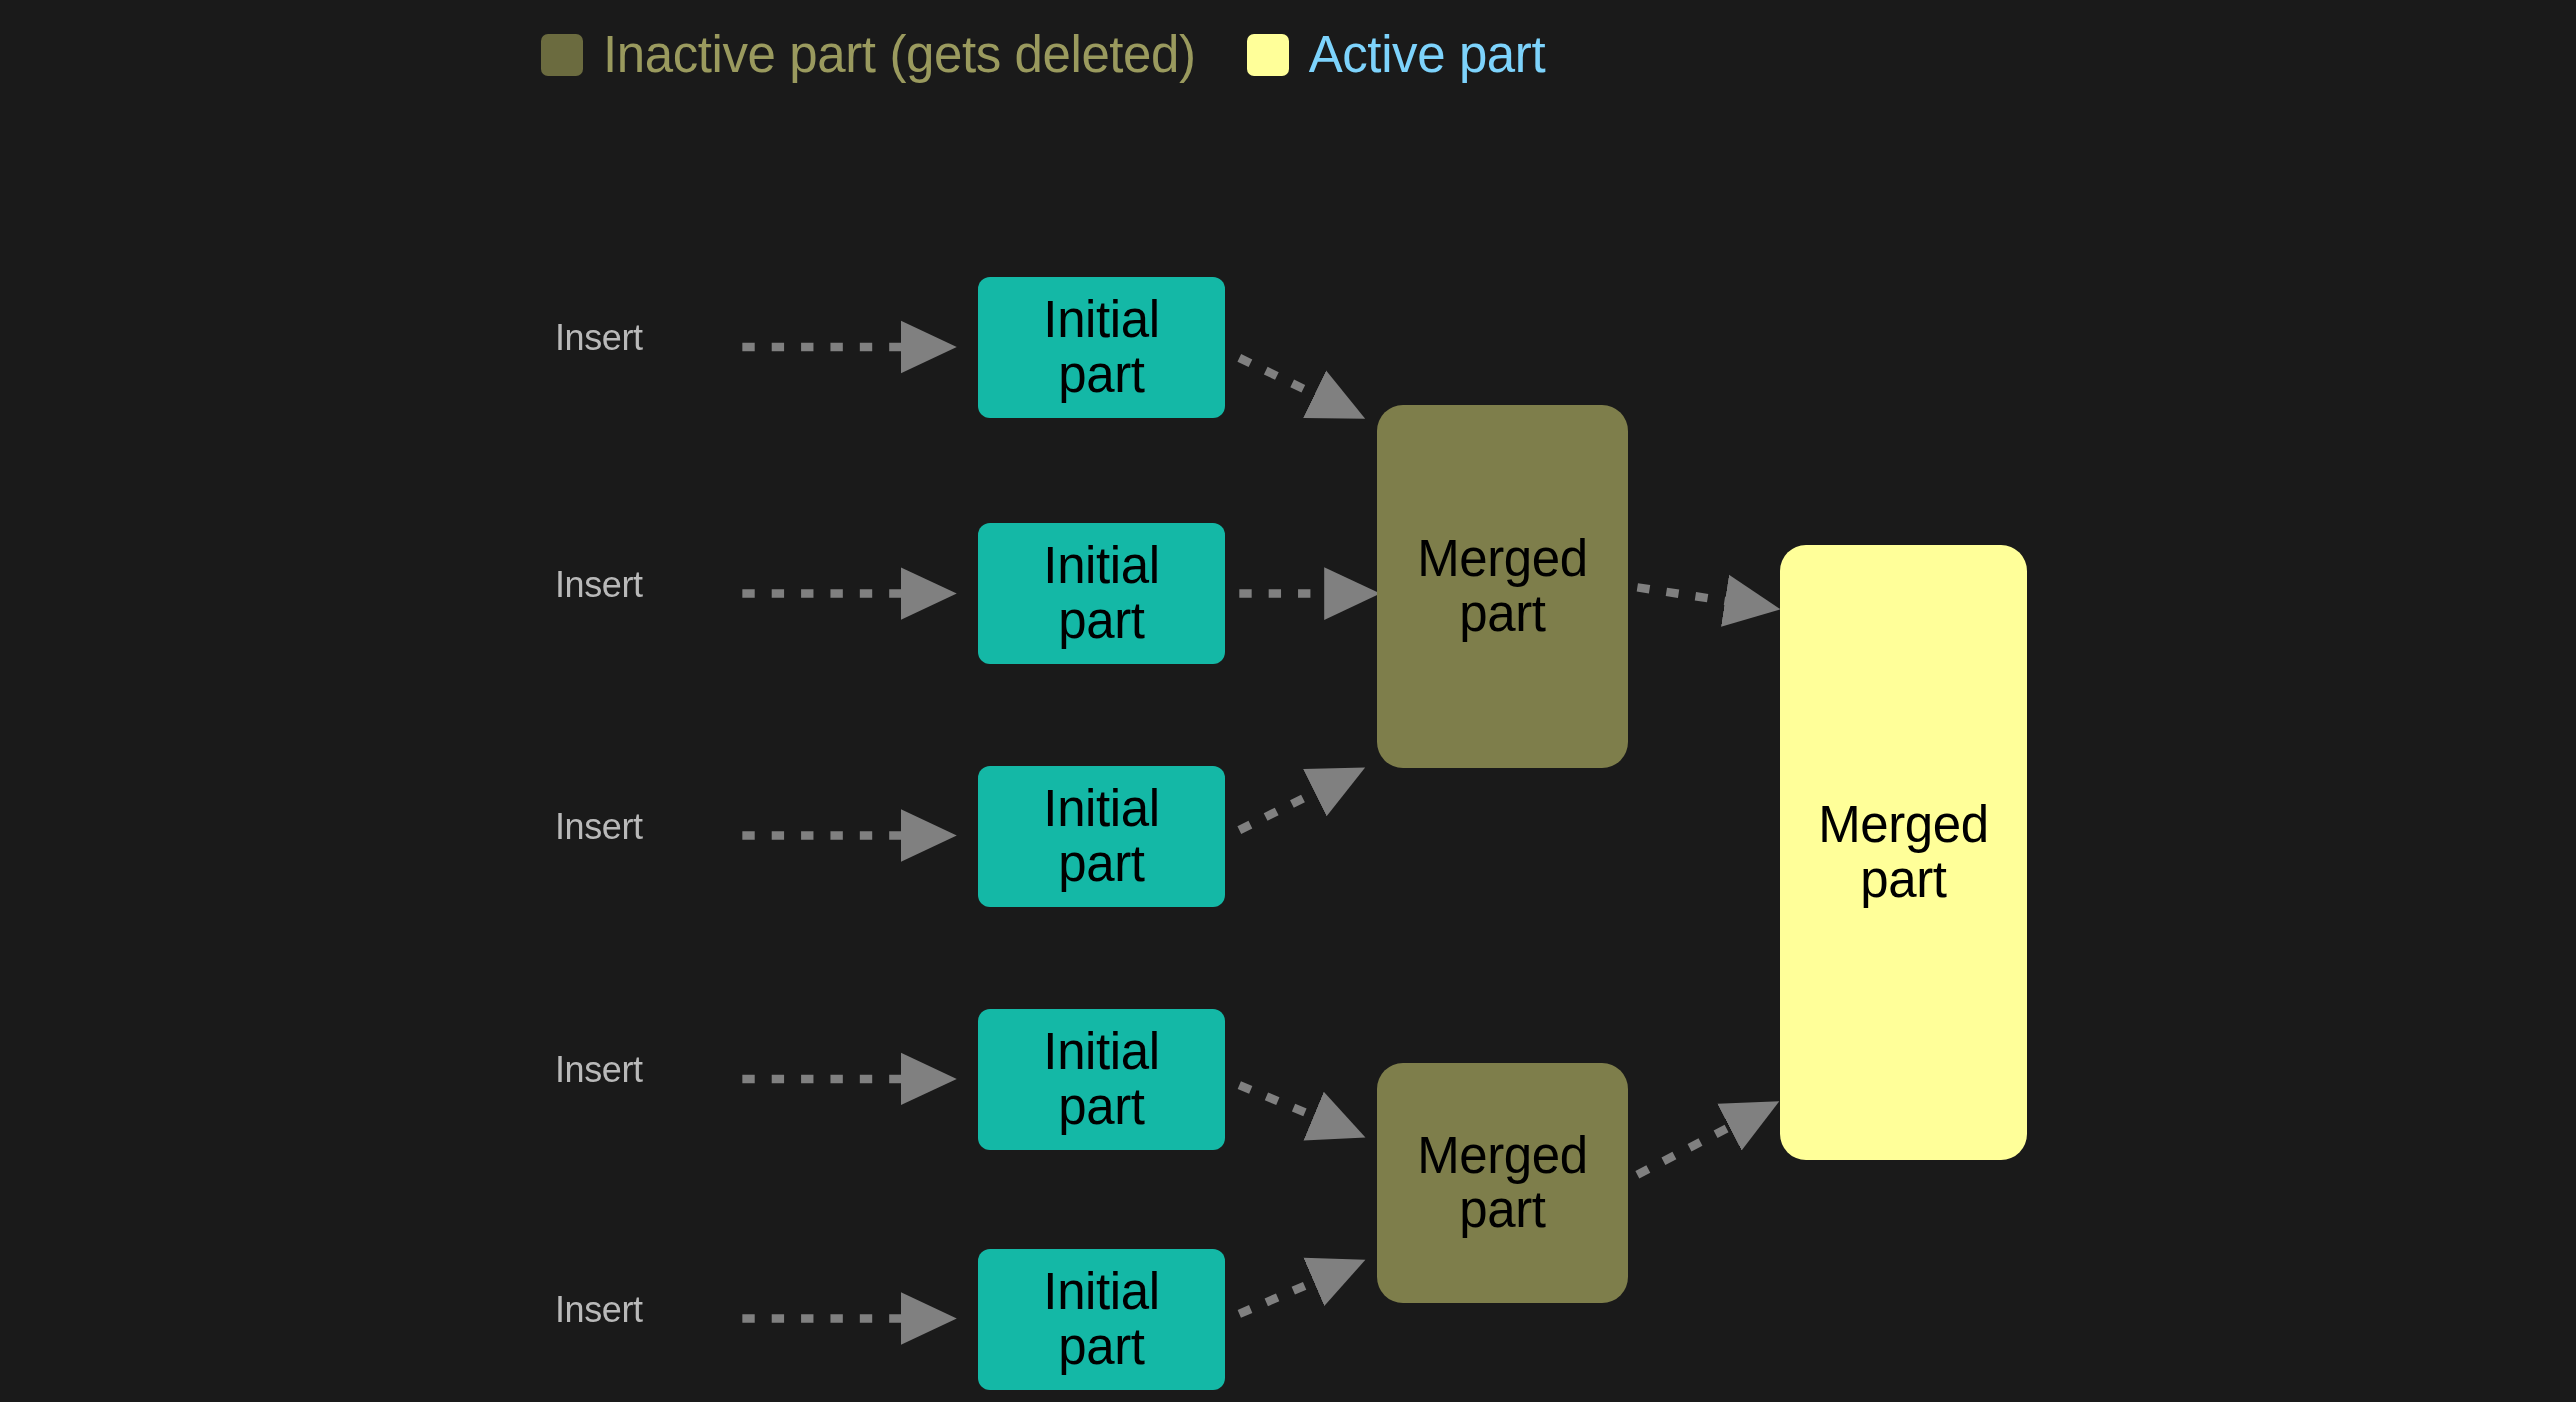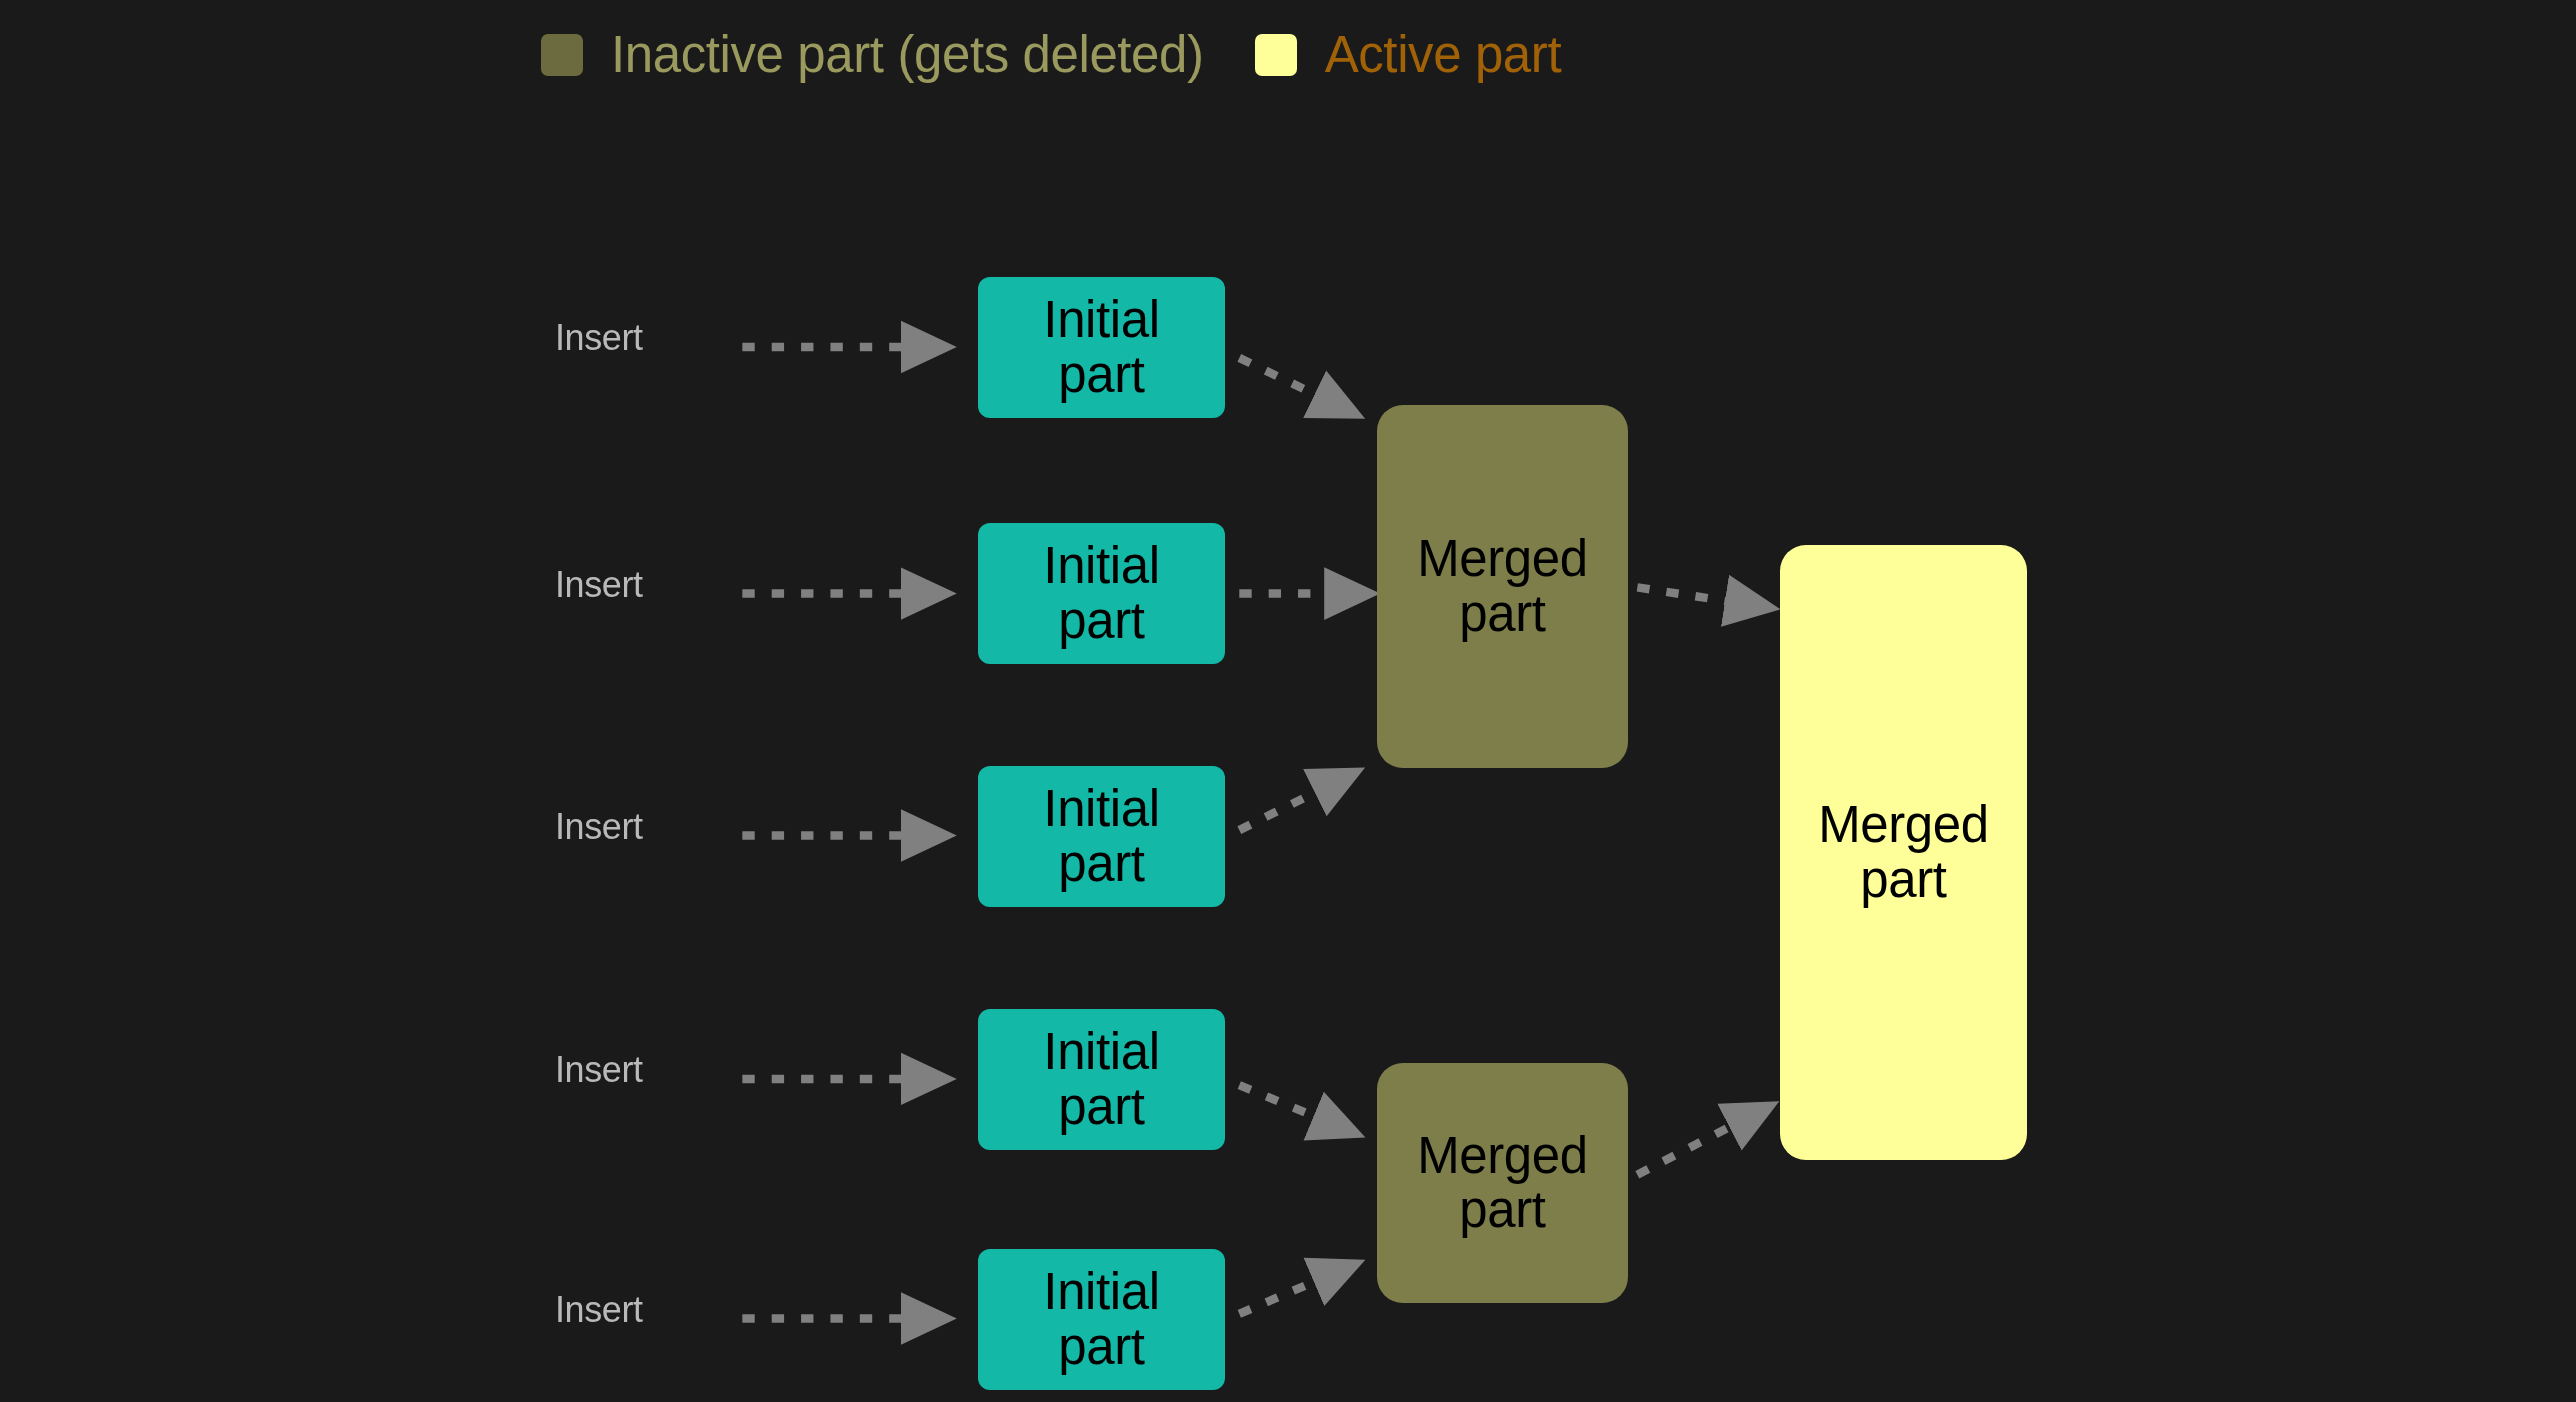--- a/index.html
+++ b/index.html
@@ -40,28 +40,28 @@
   .legend-swatch {
     width: 42px;
     height: 42px;
     border-radius: 7px;
     flex: none;
   }
   .legend-label {
     font-size: 51px;
     line-height: 1;
     white-space: nowrap;
-    margin-left: 28px;
+    margin-left: 20px;
     letter-spacing: -0.4px;
   }
   .legend-entry.inactive .legend-swatch { background: #6b6b3f; }
   .legend-entry.inactive .legend-label  { color: #9a9a5e; }
   .legend-entry.active  { margin-left: 51px; }
   .legend-entry.active .legend-swatch   { background: #ffff99; }
-  .legend-entry.active .legend-label    { color: #a16207; }
+  .legend-entry.active .legend-label    { color: #7dd3fc; }
 
   
   .node {
     position: absolute;
     box-sizing: border-box;
     display: flex;
     align-items: center;
     justify-content: center;
     text-align: center;
     color: #000000;

